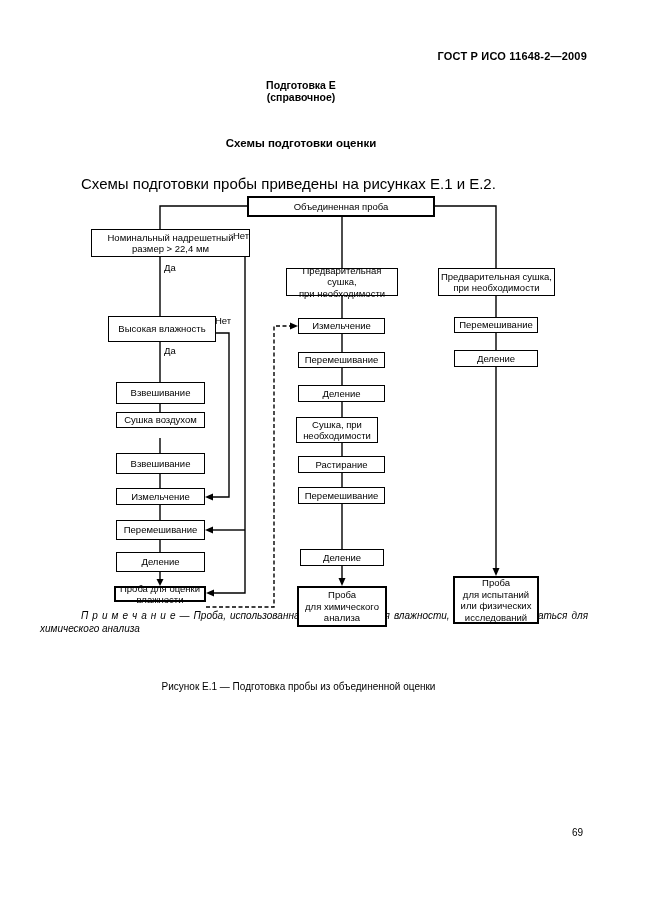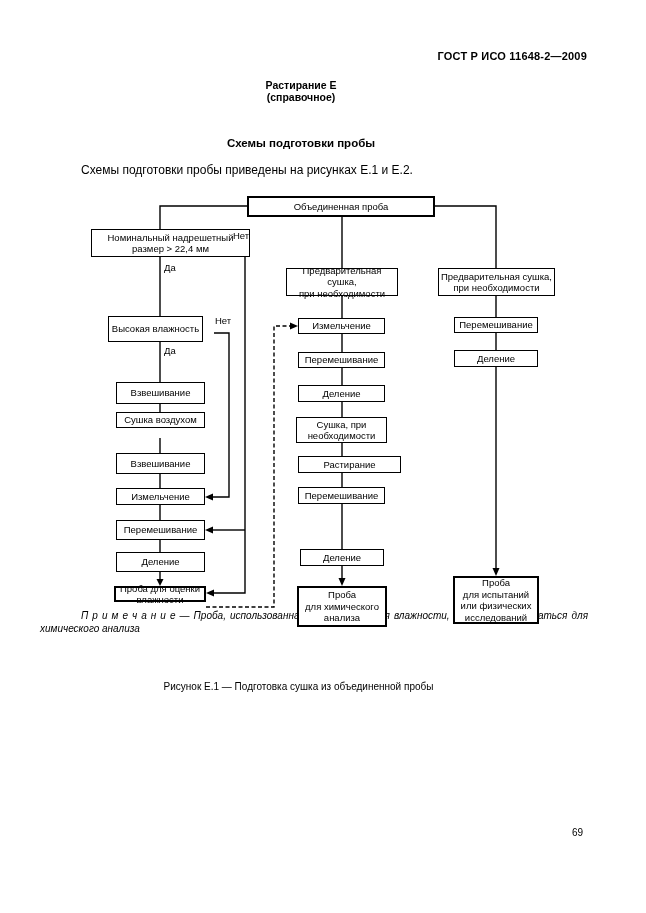--- a/index.html
+++ b/index.html
@@ -6,21 +6,21 @@
   html,body { background:#fff; }
   .page {
     position:relative; width:646px; height:913px; background:#ffffff;
     font-family:"Liberation Sans", sans-serif; color:#000; overflow:hidden;border-radius:14px;
   }
   .hdr { position:absolute; top:50px; right:59px; font-size:11px; font-weight:bold; letter-spacing:.2px; }
   .annex { position:absolute; top:79px; left:40px; width:522px; text-align:center;
            font-size:10.5px; font-weight:bold; line-height:12px; white-space:pre-line; }
   .stitle { position:absolute; top:137px; left:40px; width:522px; text-align:center;
             font-size:11.5px; font-weight:bold; }
-  .intro { position:absolute; top:163px; left:81px; font-size:12px; }
+  .intro { position:absolute; top:175px; left:81px; font-size:15px; }
   .fig { position:absolute; left:0; top:0; width:646px; height:913px; }
   .fig svg { position:absolute; left:0; top:0; z-index:1; }
   .node {
     position:absolute; z-index:2; background:#fff; border:1.5px solid #000;
     display:flex; align-items:center; justify-content:center; text-align:center;
     font-size:9.5px; line-height:11.5px; white-space:pre-line; padding:1px;
   }
   .node.thick { border-width:2px; }
   .lbl { position:absolute; z-index:3; font-size:9.5px; }
   .note { position:absolute; top:610px; left:40px; width:548px; font-size:10px;
@@ -28,24 +28,24 @@
   .caption { position:absolute; top:681px; left:40px; width:517px; text-align:center; font-size:10px; }
   .pagenum { position:absolute; top:827px; left:572px; font-size:10px; }
 </style>
 </head>
 <body>
 
 <div class="page">
 
   <div class="hdr">ГОСТ Р ИСО 11648-2—2009</div>
 
-  <div class="annex"><span>Растирание Е</span>
+  <div class="annex"><span>Подготовка Е</span>
 <span>(справочное)</span></div>
 
-  <div class="stitle">Схемы подготовки пробы</div>
+  <div class="stitle">Схемы подготовки оценки</div>
 
   <div class="intro">Схемы подготовки пробы приведены на рисунках Е.1 и Е.2.</div>
 
   <div class="fig">
     <svg width="646" height="913" viewBox="0 0 646 913">
       <g stroke="#000" stroke-width="1.4" fill="none">
 
         <polyline points="247,206 160,206 160,229"></polyline>
 
         <line x1="160" y1="257" x2="160" y2="316"></line>
@@ -87,38 +87,38 @@
         <polygon points="214,589.5 214,596.5 206,593"></polygon>
         <polygon points="338.5,578 345.5,578 342,586"></polygon>
         <polygon points="492.5,568 499.5,568 496,576"></polygon>
         <polygon points="290,322.5 290,329.5 298,326"></polygon>
       </g>
     </svg>
 
     <div class="node thick" style="left:247px;top:196px;width:188px;height:21px">Объединенная проба</div>
     <div class="node" style="left:91px;top:229px;width:159px;height:28px">Номинальный надрешетный
 размер &gt; 22,4 мм</div>
-    <div class="node" style="left:108px;top:316px;width:95px;height:26px">Высокая влажность</div>
+    <div class="node" style="left:108px;top:316px;width:108px;height:26px">Высокая влажность</div>
     <div class="node" style="left:116px;top:382px;width:89px;height:22px">Взвешивание</div>
     <div class="node" style="left:116px;top:412px;width:89px;height:16px">Сушка воздухом</div>
     <div class="node" style="left:116px;top:453px;width:89px;height:21px">Взвешивание</div>
     <div class="node" style="left:116px;top:488px;width:89px;height:17px">Измельчение</div>
     <div class="node" style="left:116px;top:520px;width:89px;height:20px">Перемешивание</div>
     <div class="node" style="left:116px;top:552px;width:89px;height:20px">Деление</div>
     <div class="node thick" style="left:114px;top:586px;width:92px;height:16px">Проба для оценки
 влажности</div>
 
     <div class="node" style="left:286px;top:268px;width:112px;height:28px">Предварительная сушка,
 при необходимости</div>
     <div class="node" style="left:298px;top:318px;width:87px;height:16px">Измельчение</div>
     <div class="node" style="left:298px;top:352px;width:87px;height:16px">Перемешивание</div>
     <div class="node" style="left:298px;top:385px;width:87px;height:17px">Деление</div>
-    <div class="node" style="left:296px;top:417px;width:91px;height:26px">Сушка, при
+    <div class="node" style="left:296px;top:417px;width:82px;height:26px">Сушка, при
 необходимости</div>
-    <div class="node" style="left:298px;top:456px;width:103px;height:17px">Растирание</div>
+    <div class="node" style="left:298px;top:456px;width:87px;height:17px">Растирание</div>
     <div class="node" style="left:298px;top:487px;width:87px;height:17px">Перемешивание</div>
     <div class="node" style="left:300px;top:549px;width:84px;height:17px">Деление</div>
     <div class="node thick" style="left:297px;top:586px;width:90px;height:41px">Проба
 для химического
 анализа</div>
 
     <div class="node" style="left:438px;top:268px;width:117px;height:28px">Предварительная сушка,
 при необходимости</div>
     <div class="node" style="left:454px;top:317px;width:84px;height:16px">Перемешивание</div>
     <div class="node" style="left:454px;top:350px;width:84px;height:17px">Деление</div>
@@ -128,17 +128,17 @@
 исследований</div>
 
     <span class="lbl" style="left:164px;top:262px">Да</span>
     <span class="lbl" style="left:233px;top:230px">Нет</span>
     <span class="lbl" style="left:164px;top:345px">Да</span>
     <span class="lbl" style="left:215px;top:315px">Нет</span>
   </div>
 
   <div class="note"><span>П р и м е ч а н и е</span><span> — Проба, использованная для определения влажности, может использоваться для химического анализа</span></div>
 
-  <div class="caption">Рисунок Е.1 — Подготовка сушка из объединенной пробы</div>
+  <div class="caption">Рисунок Е.1 — Подготовка пробы из объединенной оценки</div>
 
   <div class="pagenum">69</div>
 
 </div>
 
 </body></html>

